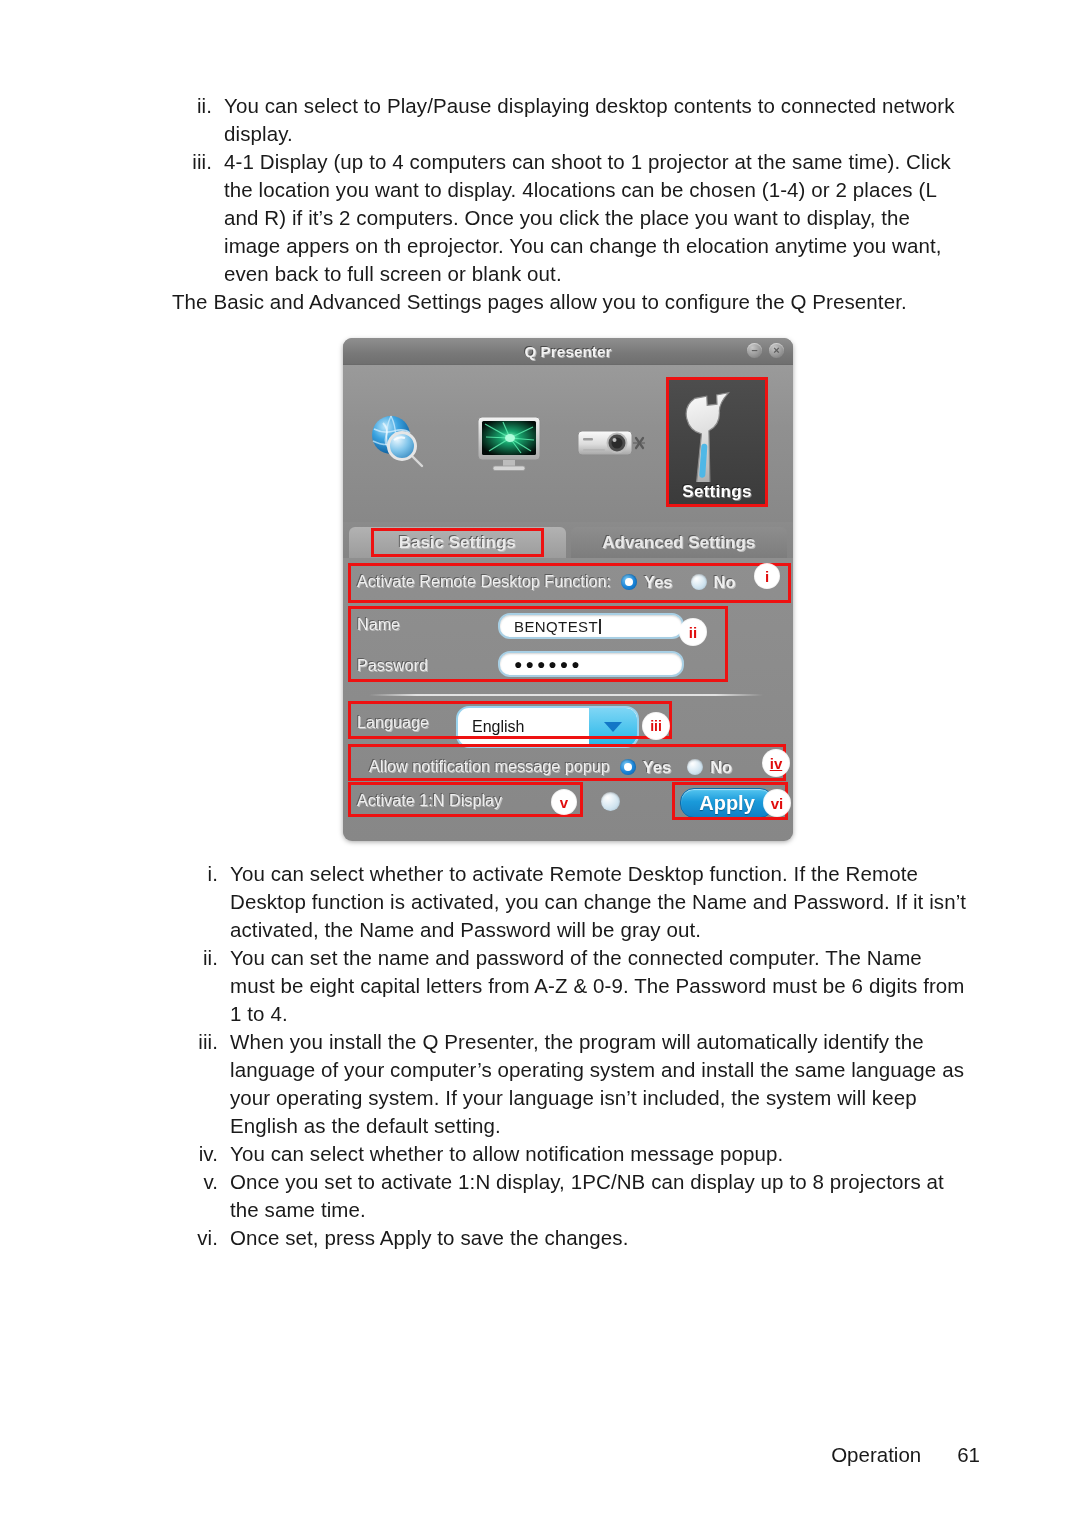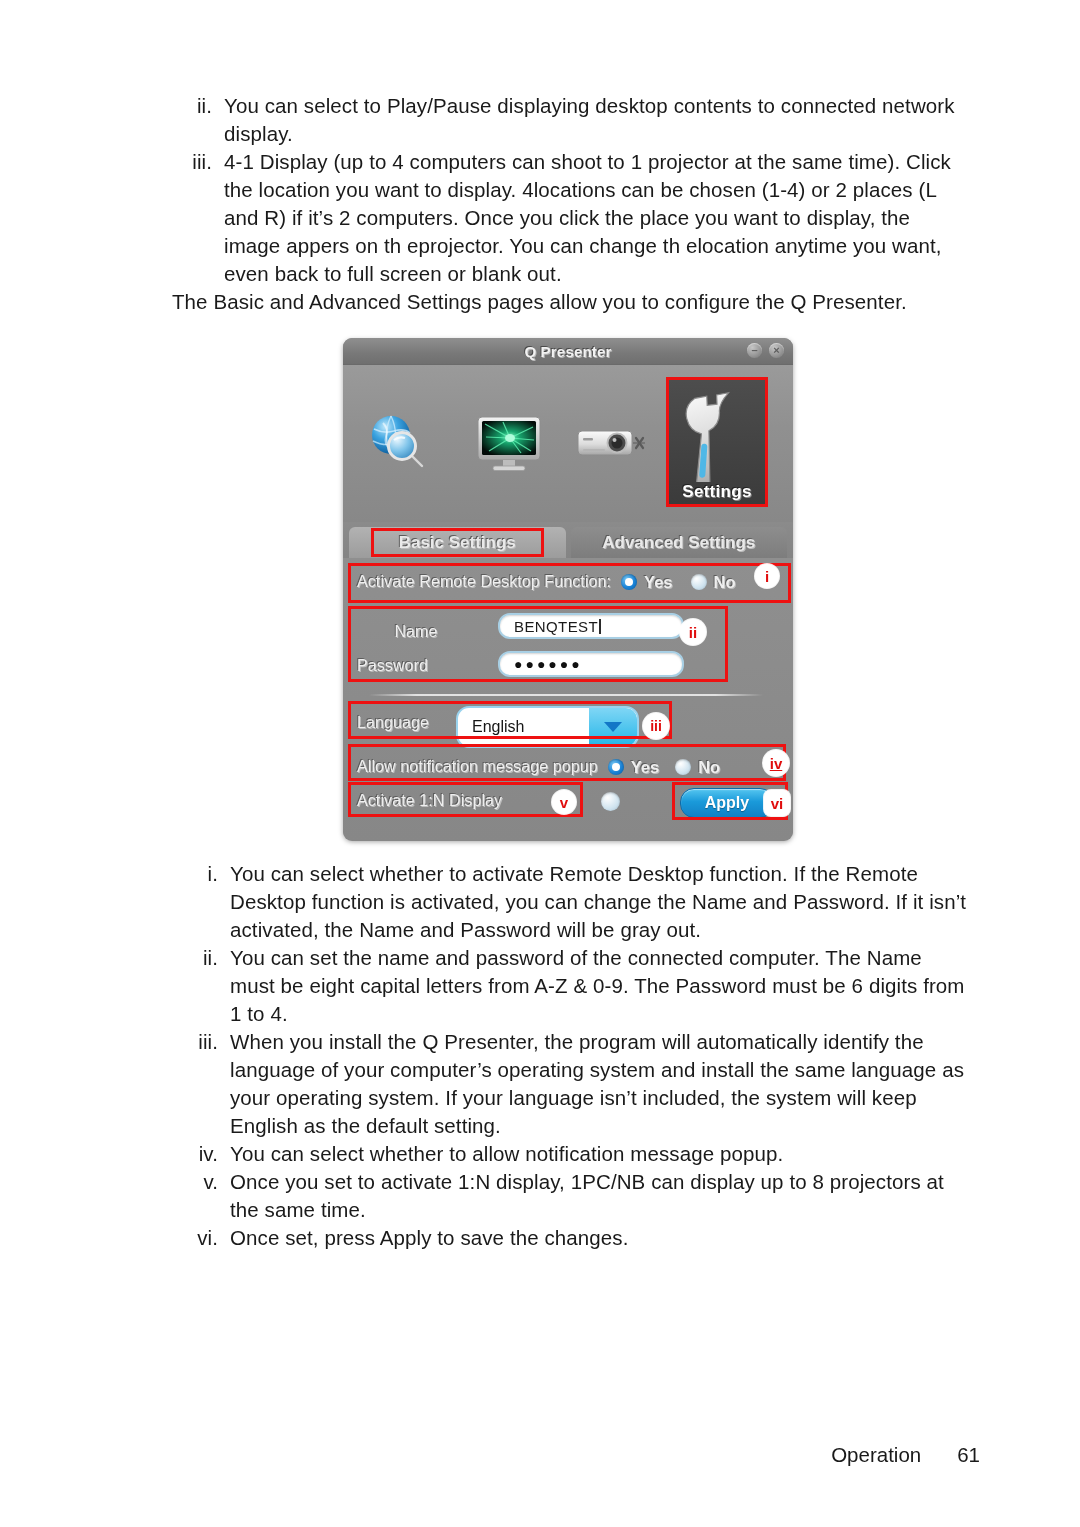--- a/index.html
+++ b/index.html
@@ -330,21 +330,21 @@
     width: 92px; height: 28px;
     border-radius: 14px;
     background: linear-gradient(180deg,#55c6f0 0%, #1a9ada 45%, #1280c4 100%);
     border: 1px solid #0c6ba8;
     display: flex;
     align-items: center;
     justify-content: center;
     box-shadow: inset 0 1px 1px rgba(255,255,255,0.55);
   }
   .apply-txt {
-    font-size: 16px;
+    font-size: 20px;
     font-weight: bold;
     color: #ffffff;
     text-shadow: 0 1px 1px rgba(0,0,0,0.35);
   }
 
   
   .badge {
     position: absolute;
     border-radius: 50%;
     background: #ffffff;
@@ -524,21 +524,21 @@
 
     <div class="row" style="left:14px; top:9px; height:30px;">
       <span class="lbl">Activate Remote Desktop Function:</span>
       <span class="radio on" style="margin-left:10px;"></span>
       <span class="opt-txt">Yes</span>
       <span class="radio" style="margin-left:18px;"></span>
       <span class="opt-txt">No</span>
     </div>
     <div class="hl" style="left:5px; top:5px; width:443px; height:40px;"></div>
 
-    <div class="row" style="left:14px; top:59px; height:30px;text-align:center;">
+    <div class="row" style="left:14px; top:52px; height:30px;">
       <span class="lbl" style="width:118px;">Name</span>
     </div>
     <div class="field" style="position:absolute; left:155px; top:55px; width:186px;">
       <span class="field-val">BENQTEST</span>
         <span class="caret"></span>
     </div>
 
     <div class="row" style="left:14px; top:93px; height:30px;">
       <span class="lbl" style="width:118px;">Password</span>
     </div>
@@ -553,21 +553,21 @@
       <span class="lbl">Language</span>
     </div>
     <div class="dd" style="position:absolute; left:113px; top:148px; width:183px;">
       <span class="dd-val">English</span>
       <span class="dd-btn">
         <span class="dd-arrow"></span>
       </span>
     </div>
     <div class="hl" style="left:5px; top:143px; width:324px; height:38px;"></div>
 
-    <div class="row" style="left:14px; top:190px; height:38px;">
+    <div class="row" style="left:26px; top:190px; height:38px;">
       <span class="lbl">Allow notification message popup</span>
       <span class="radio on" style="margin-left:10px;"></span>
       <span class="opt-txt">Yes</span>
       <span class="radio" style="margin-left:16px;"></span>
       <span class="opt-txt">No</span>
     </div>
     <div class="hl" style="left:5px; top:186px; width:438px; height:37px;"></div>
 
     <div class="row" style="left:14px; top:228px; height:30px;">
       <span class="lbl">Activate 1:N Display</span>
@@ -579,21 +579,21 @@
       <span class="apply-txt">Apply</span>
     </div>
     <div class="hl" style="left:329px; top:224px; width:116px; height:38px;"></div>
   </div>
 
   <div class="badge" style="left:412px; top:226px; width:24px; height:24px; font-size:15px;">i</div>
   <div class="badge" style="left:337px; top:281px; width:26px; height:26px; font-size:15px;">ii</div>
   <div class="badge" style="left:300px; top:375px; width:26px; height:26px; font-size:14px;">iii</div>
   <div class="badge" style="left:420px; top:412px; width:26px; height:26px; font-size:15px;text-decoration:underline;">iv</div>
   <div class="badge" style="left:209px; top:452px; width:24px; height:24px; font-size:15px;">v</div>
-  <div class="badge" style="left:421px; top:452px; width:26px; height:26px; font-size:15px;border-radius:7px;">vi</div>
+  <div class="badge" style="left:421px; top:452px; width:26px; height:26px; font-size:15px;">vi</div>
 </div>
 
 <div class="lower-body">
   <ul class="list">
     <li class="list-item">
       <span class="marker">i.</span>
       <span>You can select whether to activate Remote Desktop function. If the Remote Desktop function is activated, you can change the Name and  Password. If it isn’t activated, the Name and Password will be gray out.</span>
     </li>
     <li class="list-item">
       <span class="marker">ii.</span>

